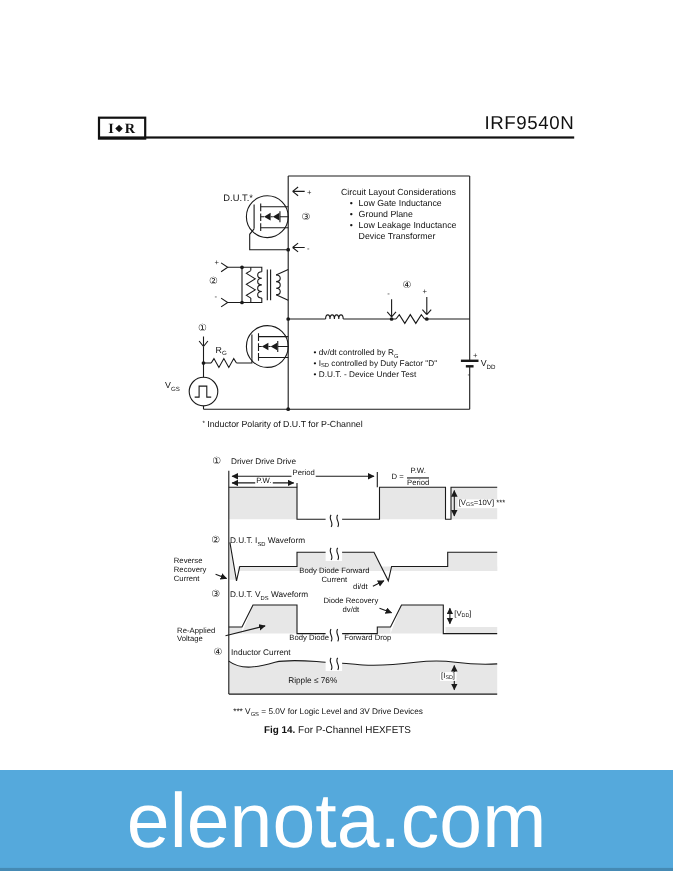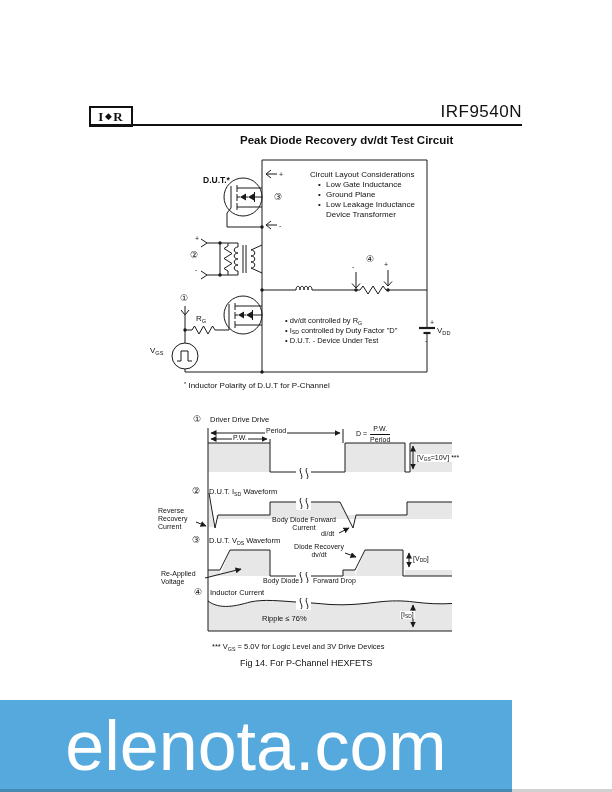--- a/index.html
+++ b/index.html
@@ -1,54 +1,54 @@
 <!DOCTYPE html>
 <html><head>
 <meta charset="utf-8">
 <style>
   html,body{margin:0;padding:0}
   body{width:612px;height:792px;background:#fff;font-family:"Liberation Sans","DejaVu Sans",sans-serif;color:#111;position:relative;overflow:hidden}
   .abs{position:absolute}
   sub{font-size:70%;vertical-align:baseline;position:relative;top:.3em;line-height:0}
   sup{font-size:70%;vertical-align:baseline;position:relative;top:-.35em;line-height:0}
-  b{font-weight:normal}
+  b{font-weight:bold}
   
   .logo-box{left:89px;top:106px;width:40px;height:17px;border:2px solid #111;display:flex;align-items:center;justify-content:center;font-family:"Liberation Serif","DejaVu Serif",serif;font-weight:bold;font-size:13px;letter-spacing:1px;line-height:1}
   .logo-box .dia{font-size:9px;margin:0 .5px}
   .partno{top:102px;right:90px;font-size:17px;letter-spacing:.5px}
   .hrule{left:90px;top:124px;width:432px;height:2px;background:#111}
   .doc-title{left:240px;top:134px;font-size:11.5px;font-weight:bold}
   
   .lbl{position:absolute;font-size:7.5px;line-height:8.6px;white-space:pre-line}
   .t7{font-size:7px;line-height:8px}
   .t8{font-size:8px;line-height:10px}
   .ctr{text-align:center}
   .wbg{background:#fff;padding:0 1px}
   .callout{position:absolute;font-size:9px;line-height:9px}
-  .bold{font-weight:bold}
+  .bold{font-weight:normal}
   
   .consider{left:310px;top:170px;width:125px;font-size:8px;line-height:10px}
   .consider .row{display:flex}
   .consider .bu{width:8px;padding-left:8px;flex:none}
   .consider .cont{padding-left:16px}
   
   .notes{left:285px;top:316px;font-size:7.5px;line-height:9.8px}
   
   .duty{display:flex;align-items:center;gap:3px;font-size:7px;line-height:7.5px}
   .frac{display:inline-flex;flex-direction:column;align-items:center}
   .frbar{display:block;width:100%;height:1px;background:#111;margin:1px 0}
   
   svg .ln{stroke:#1a1a1a;stroke-width:1;fill:none}
   svg .ln2{stroke:#1a1a1a;stroke-width:2.2;fill:none}
   svg .gfill{fill:#e7e7e7;stroke:none}
   svg .tfill{fill:#1a1a1a;stroke:none}
   svg .dot{fill:#1a1a1a;stroke:none}
   svg .mk{font:7px "Liberation Sans","DejaVu Sans",sans-serif;fill:#1a1a1a}
   
-  .banner{left:0;top:700px;width:512px;height:92px;display:flex;align-items:center;justify-content:center}
+  .banner{left:0;top:700px;width:612px;height:92px;display:flex;align-items:center;justify-content:center}
   .banner-strip{left:0;top:789px;width:612px;height:3px;background:rgba(0,0,0,.18)}
   .banner-text{font-size:70px;line-height:92px;letter-spacing:0}
 </style>
 </head>
 <body>
 
 <svg class="abs" style="left:0;top:0;z-index:1" width="612" height="792" viewBox="0 0 612 792">
   <defs>
     <marker id="ah" markerWidth="8" markerHeight="8" refX="5.5" refY="3" orient="auto-start-reverse" markerUnits="userSpaceOnUse">
       <path d="M0,0 L6,3 L0,6 Z" fill="#1a1a1a"></path>
@@ -205,21 +205,20 @@
 
 <div class="abs" style="left:0;top:0;width:612px;height:792px;z-index:2">
 
   <div class="abs logo-box">
     <span>I</span>
       <span class="dia">◆</span>
       <span>R</span>
   </div>
   <div class="abs partno">IRF9540N</div>
   <div class="abs hrule"></div>
-  <div class="abs doc-title">Peak Diode Recovery dv/dt Test Circuit</div>
 
   <div class="lbl bold" style="left:203px;top:176px;font-size:8.5px">D.U.T.*</div>
   <div class="callout" style="left:274px;top:193px">③</div>
   <div class="callout" style="left:190px;top:251px">②</div>
   <div class="callout" style="left:180px;top:294px">①</div>
   <div class="callout" style="left:366px;top:255px">④</div>
 
   <div class="abs consider">
     <div>Circuit Layout Considerations</div>
     <div class="row">

